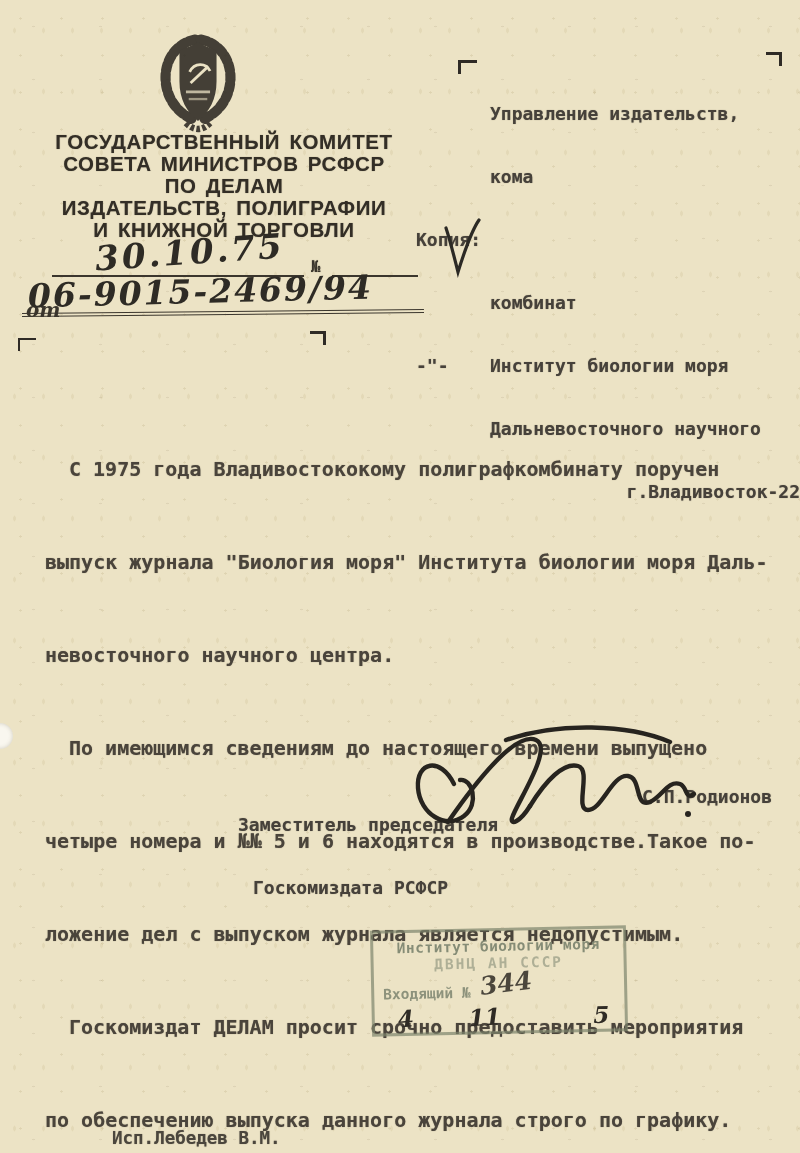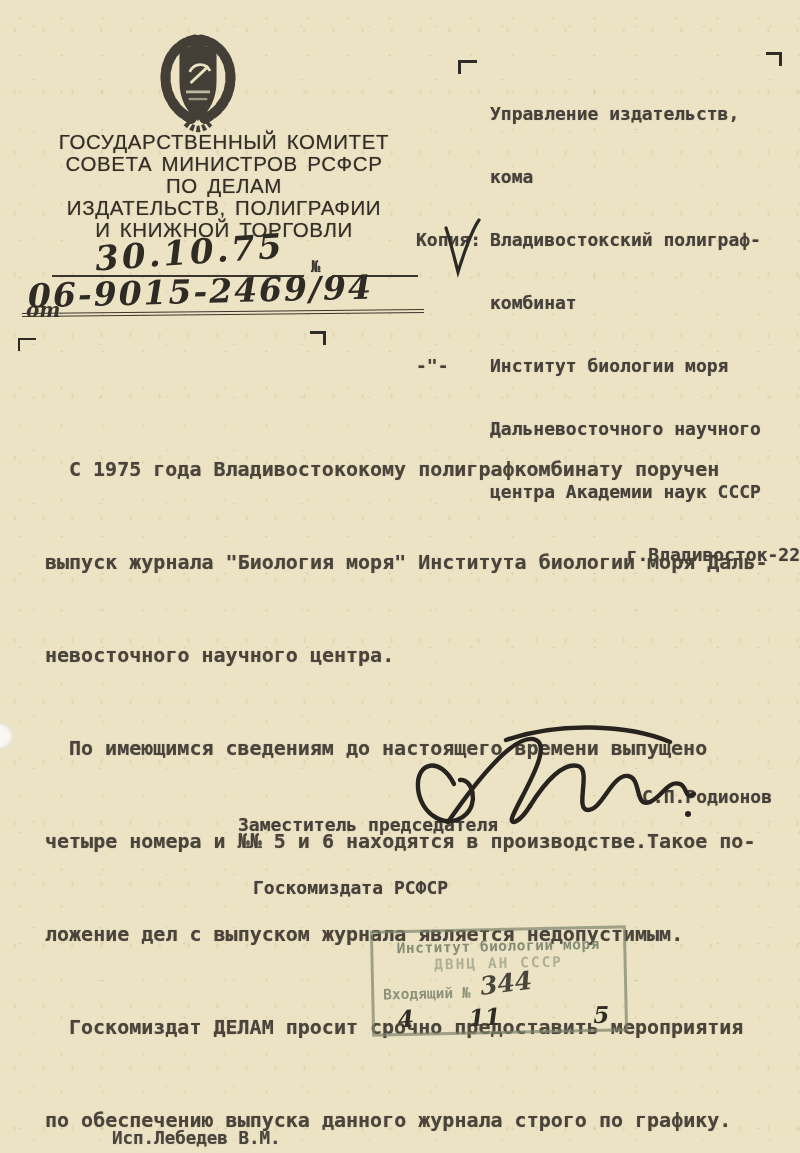--- a/index.html
+++ b/index.html
@@ -15,21 +15,21 @@
   }
   .abs{position:absolute;}
   
   .typed{
     font-family:"DejaVu Sans Mono",monospace;font-weight:700;color:#46413a;
     text-shadow:0 0 1px rgba(70,64,52,.55);white-space:pre;
   }
   
   .org{
     left:18px;top:131px;width:412px;text-align:center;
-    font-family:"Liberation Sans",sans-serif;font-weight:400;
+    font-family:"Liberation Sans",sans-serif;font-weight:700;
     font-size:20.5px;line-height:22px;letter-spacing:.6px;word-spacing:3px;
     color:#332e26;text-shadow:0 0 1px rgba(50,45,35,.5);
   }
   
   .hw{
     font-family:"DejaVu Serif",serif;font-style:italic;font-weight:700;
     color:#2e2b25;white-space:pre;
   }
   .date-label{left:26px;top:254px;font-family:"DejaVu Serif",serif;font-style:italic;font-weight:700;font-size:20px;color:#3a352c;margin-top:44px;}
   .date-value{left:95px;top:232px;font-size:34px;transform:rotate(-4deg);letter-spacing:3px;}
@@ -127,25 +127,24 @@
   <div class="abs ul-3"></div>
 
   <div class="abs cm cm-tl cm-a"></div>
   <div class="abs cm cm-tr cm-b"></div>
   <div class="abs cm cm-tl cm-c"></div>
   <div class="abs cm cm-tr cm-d"></div>
 
   <div class="abs typed recipient">
     <div class="row"><span class="lbl"></span><span>Управление издательств,</span></div>
     <div class="row"><span class="lbl"></span><span>кома</span></div>
-    <div class="row"><span class="lbl">Копия:</span><span>Владивостокский полиграф-</span></div>
+    <div class="row"><span class="lbl">Копия:</span></div>
     <div class="row"><span class="lbl"></span><span>комбинат</span></div>
     <div class="row"><span class="lbl">-"-</span><span>Институт биологии моря</span></div>
     <div class="row"><span class="lbl"></span><span>Дальневосточного научного</span></div>
-    <div class="row"><span class="lbl"></span><span>центра Академии наук СССР</span></div>
     <div class="ctr">г.Владивосток-22</div>
   </div>
 
   <svg class="abs check" width="40" height="60" viewBox="0 0 40 60">
     <path d="M4,10 C8,22 13,42 16,54 C21,38 30,12 37,2" fill="none" stroke="#2c2a25" stroke-width="3.2" stroke-linecap="round"></path>
   </svg>
 
   <div class="abs typed body-text">
     <div class="line indent">С 1975 года Владивостококому полиграфкомбинату поручен</div>
     <div class="line">выпуск журнала "Биология моря" Института биологии моря Даль-</div>

